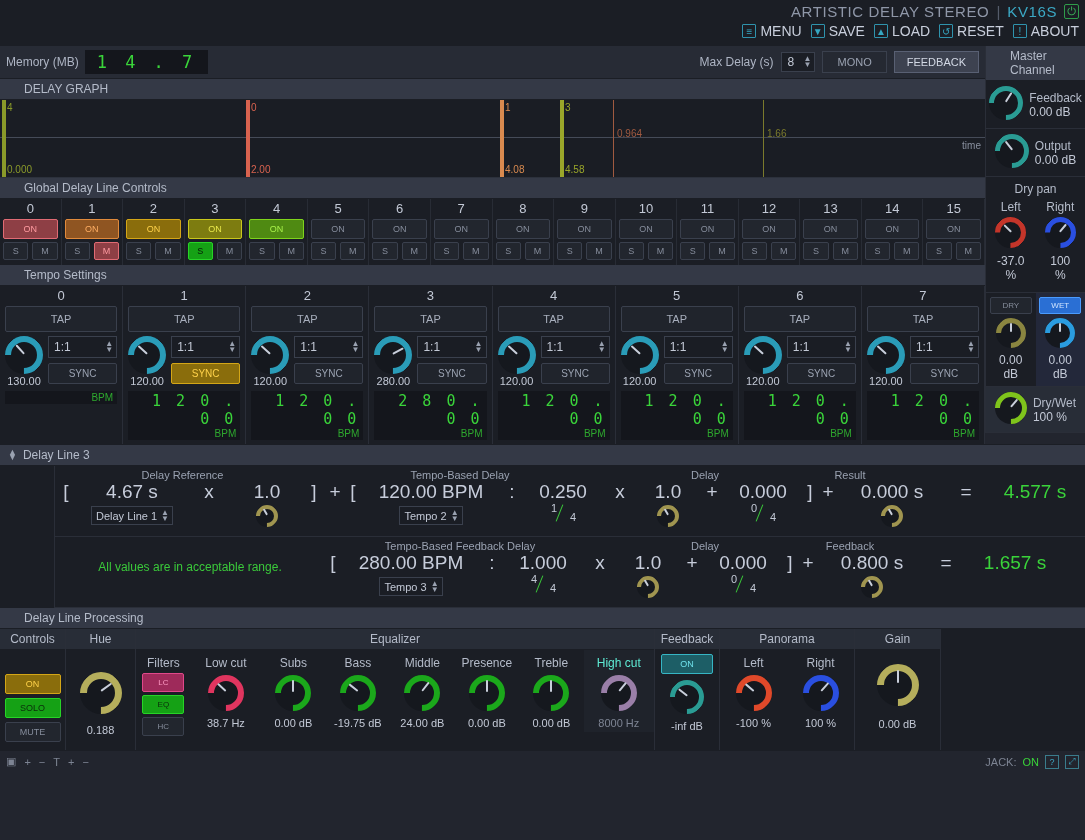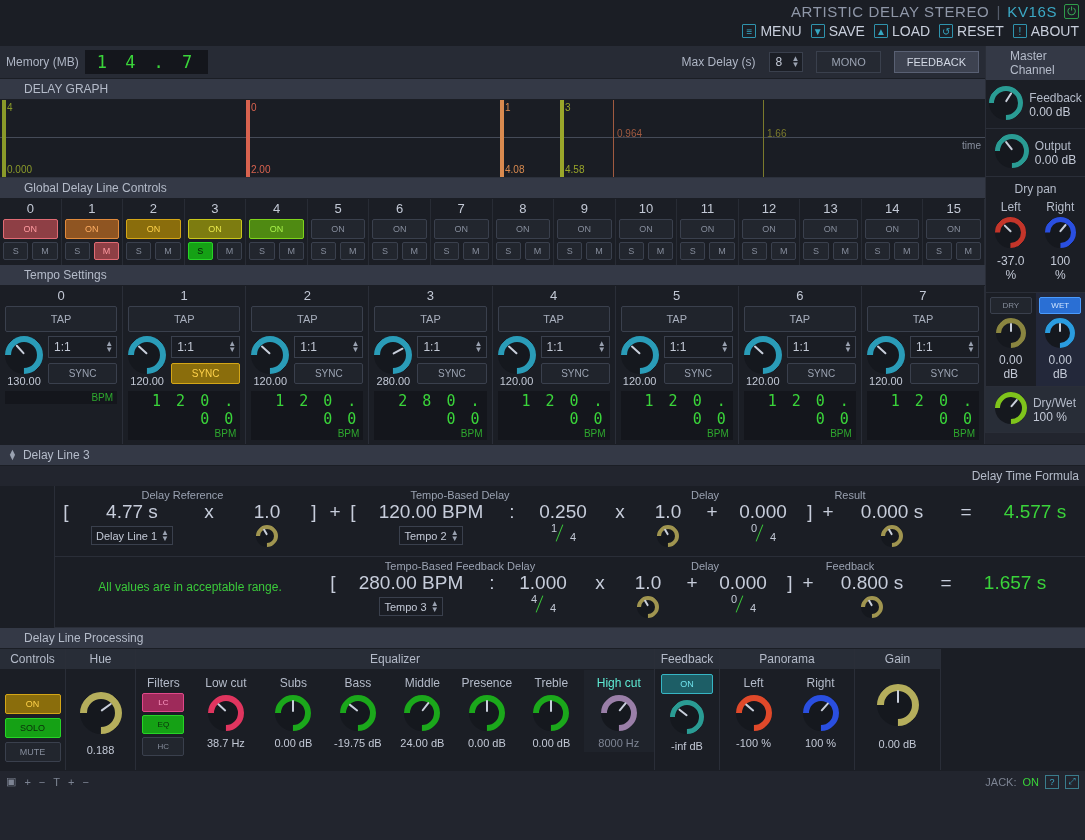--- a/index.html
+++ b/index.html
@@ -25,21 +25,21 @@
   .hdr-model { color: #3ba8c4; letter-spacing: 0.6px; }
   .pwr { width: 15px; height: 15px; border: 1px solid #2f9c4a; border-radius: 2px; color: #3cbd5c; font-size: 11px; display:flex; align-items:center; justify-content:center; }
   .hdr-menu-row { display: flex; align-items: center; gap: 9px; font-size: 14px; margin-top: 3px; color: #c8cedb; }
   .menu-item { display: flex; align-items: center; gap: 4px; cursor: pointer; }
   .mi-ico { width: 14px; height: 14px; border: 1px solid #2f93ad; color: #35a7c2; font-size: 10px; display: flex; align-items: center; justify-content: center; border-radius: 1px; }
 
   
   .membar { height: 33px; background: #272b35; display: flex; align-items: center; padding: 0 6px; flex: none; border-bottom: 1px solid #1b1e25; }
   .mem-label { font-size: 12px; color: #aeb5c4; margin-right: 6px; }
   .mem-val { background: #14161c; color: #3ad43a; font-family: "DejaVu Sans Mono", monospace; font-size: 17px; letter-spacing: 4px; padding: 2px 12px; min-width: 120px; text-align: right; }
-  .membar-right { margin-left: auto; display: flex; align-items: center; gap: 13px; }
+  .membar-right { margin-left: auto; display: flex; align-items: center; gap: 7px; }
   .md-label { font-size: 12px; color: #aeb5c4; }
   .spin { display: flex; align-items: center; background: #1b1e25; border: 1px solid #3a404d; height: 20px; }
   .spin-val { padding: 0 6px; font-size: 12px; color: #c3c9d6; min-width: 22px; }
   .spin-arrows { display: flex; flex-direction: column; justify-content: center; padding-right: 3px; line-height: 6px; font-size: 8px; color: #9aa2b1; }
   .btn-flat { background: #252932; border: 1px solid #3a404d; color: #9aa2b1; font-size: 11px; padding: 4px 14px; cursor: pointer; }
   .btn-fb { background: #3d4250; border: 1px solid #596073; color: #d2d8e4; font-size: 11px; padding: 4px 12px; cursor: pointer; }
 
   
   .sect-title { background: #343946; color: #b4bbc9; font-size: 12px; padding: 3px 24px; border-bottom: 1px solid #1b1e25; }
 
@@ -563,37 +563,36 @@
   </div>
 
   <div class="dl-head">
     <span class="dl-updown">
         <span>▲</span>
         <span>▼</span>
       </span>
     <span>Delay Line 3</span>
   </div>
 
-  <div class="formula-bar">Delay Time Formula</div>
 
   <div class="formula-zone">
     <div class="fz-left"></div>
     <div class="fz-right">
 
       <div class="frow">
         <div class="fcaps">
           <span style="width:255px;text-align:center;">Delay Reference</span>
           <span style="width:300px;text-align:center;">Tempo-Based Delay</span>
           <span style="width:190px;text-align:center;">Delay</span>
           <span style="width:100px;text-align:center;">Result</span>
         </div>
         <div class="fexpr">
           <span style="width:22px;text-align:center;">[</span>
           <span class="fcol" style="width:110px;">
-            <span>4.77 s</span>
+            <span>4.67 s</span>
             <span class="sel-box" style="margin-top:3px;">
               <span class="sel-val">Delay Line 1</span>
               <span class="spin-arrows">
                   <span>▲</span>
                   <span>▼</span>
                 </span>
             </span>
           </span>
           <span style="width:44px;text-align:center;">x</span>
           <span class="fcol" style="width:72px;">

